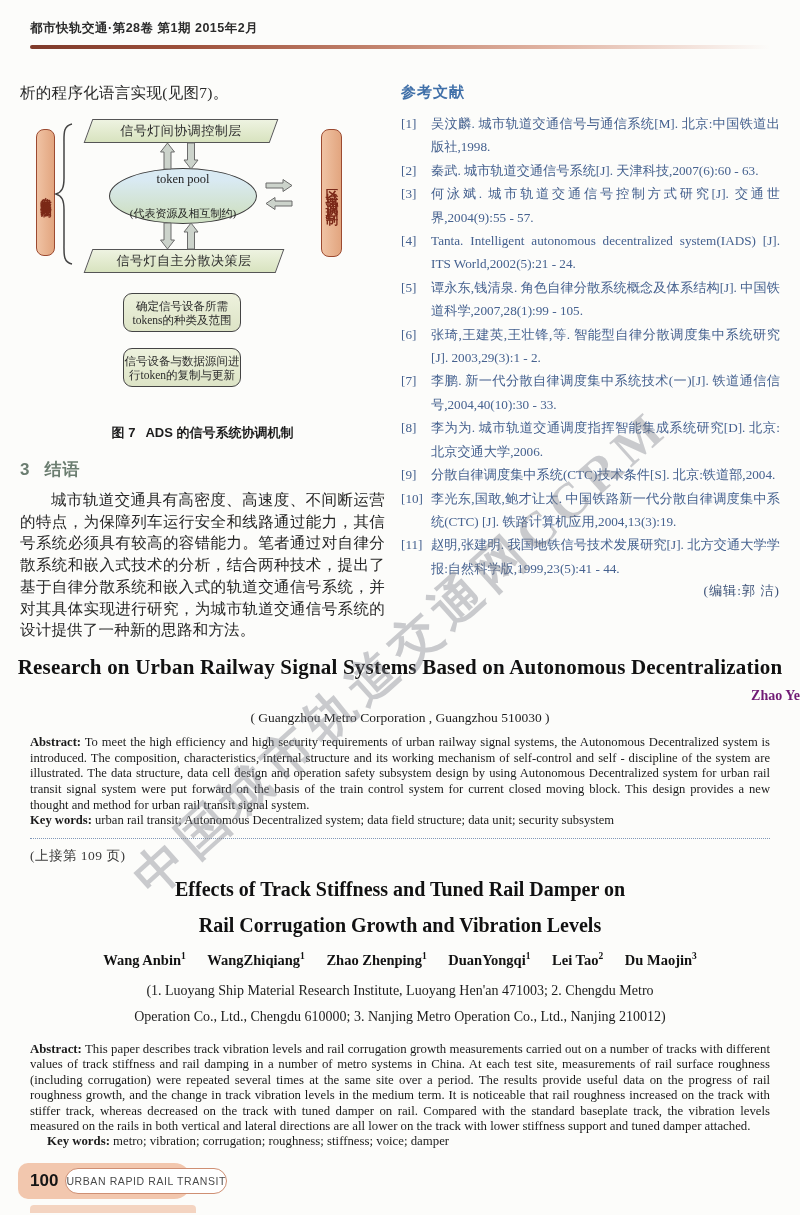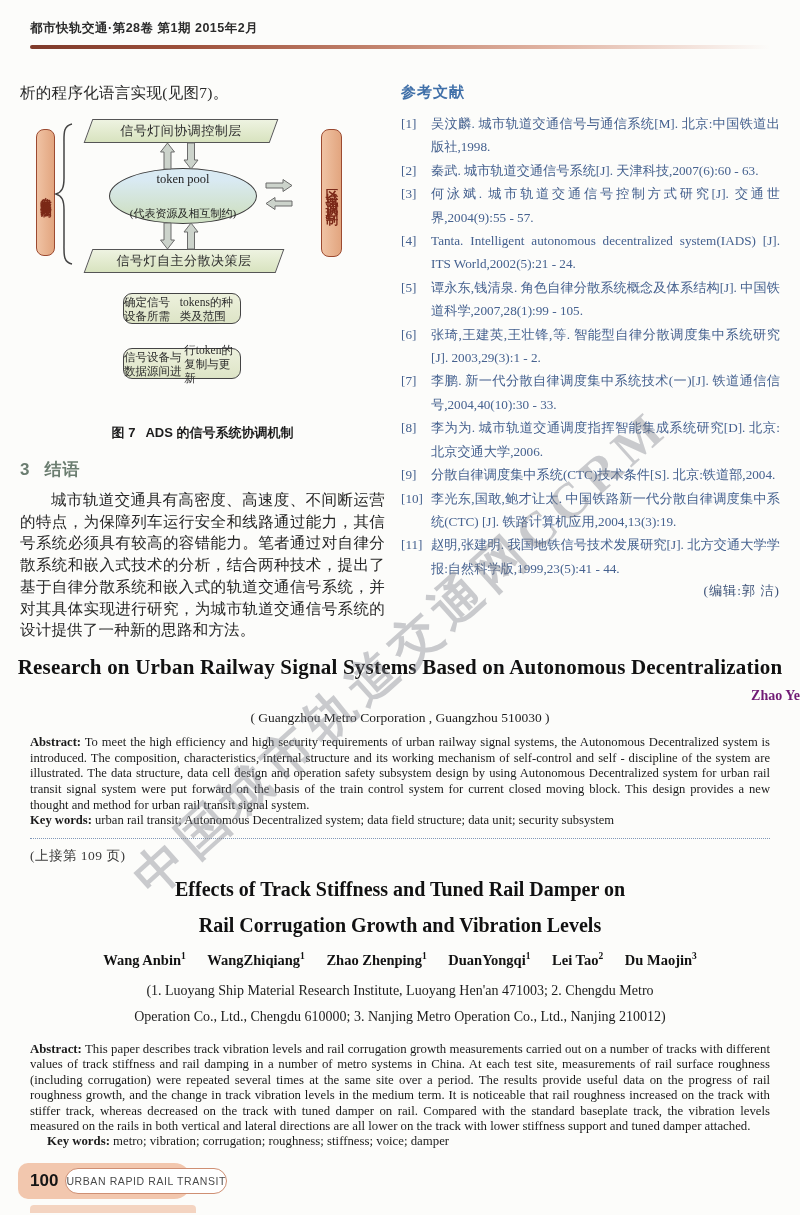--- a/index.html
+++ b/index.html
@@ -49,23 +49,23 @@
   }
   .token {
     position:absolute; z-index:2; left:83px; top:52px; width:148px; height:56px;
     border:1.3px solid #3c3c3c; border-radius:50%;
     background:linear-gradient(#d9eaf3 20%,#cfe0c4 85%);
     display:flex; flex-direction:column; align-items:center; justify-content:center;
   }
   .token .t1 { font-size:12.5px; color:#222; }
   .token .t2 { font-size:11px; color:#222; margin-top:19px; }
   .rbox {
-    position:absolute; z-index:1; left:97px; width:118px; height:31px;
+    position:absolute; z-index:1; left:97px; width:118px; height:39px;
     background:linear-gradient(#edf1dd,#dde4c6); border:1.3px solid #444; border-radius:9px;
-    display:flex; flex-direction:row; align-items:center; justify-content:center;
+    display:flex; flex-direction:column; align-items:center; justify-content:center;
   }
   .rbox.b1 { top:177px; }
   .rbox.b2 { top:232px; }
   .rbox span { font-size:11.5px; line-height:14px; color:#2b2b2b; }
   .fig-caption {
     margin-top:6px; text-align:center;
     font-family:"Liberation Sans","DejaVu Sans",sans-serif;
     font-weight:bold; font-size:13px; color:#1d1d1d;
   }
   .fig-caption .cap-label { margin-right:10px; }

